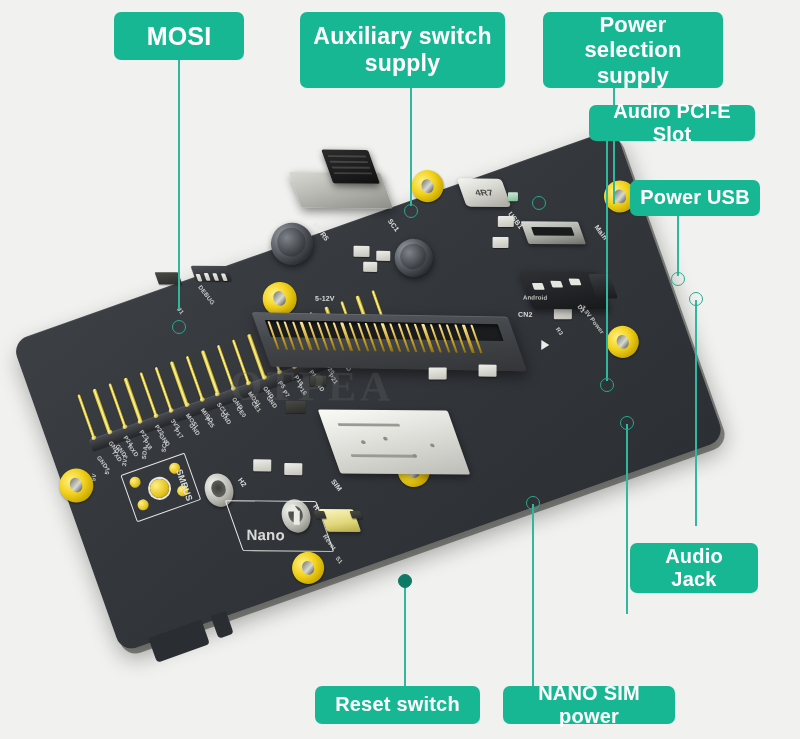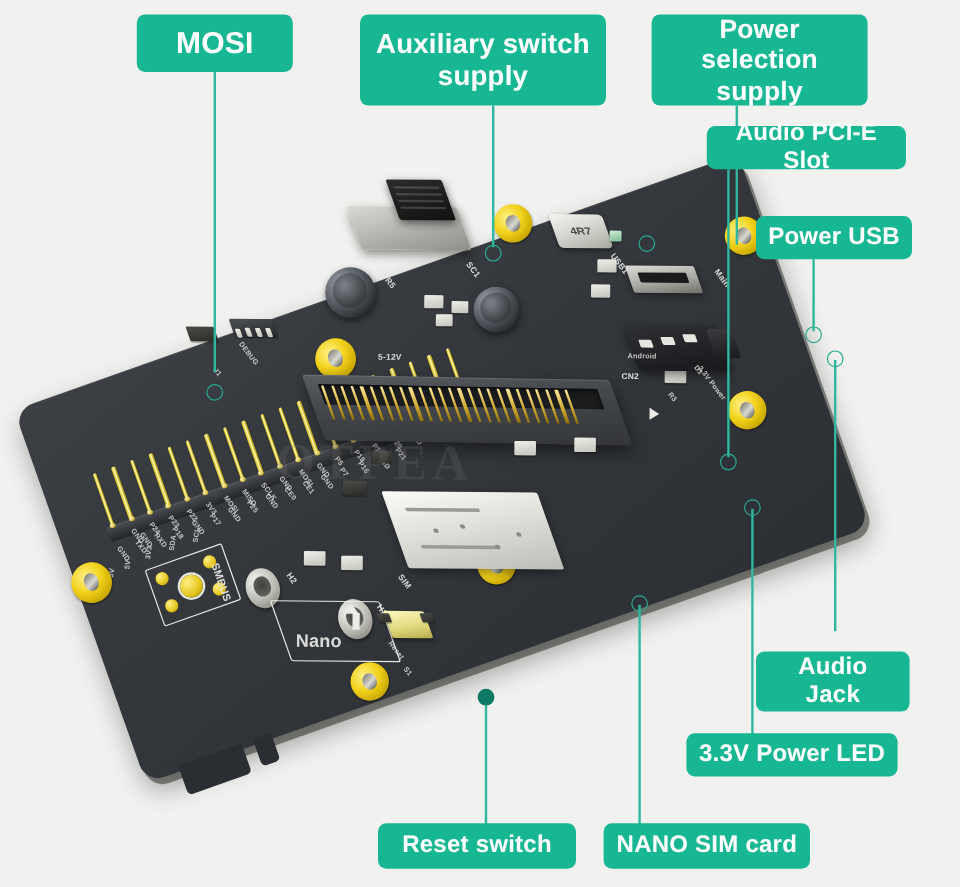--- a/index.html
+++ b/index.html
@@ -536,19 +536,18 @@
   <div class="label" style="left:300px;top:12px;width:205px;height:76px;font-size:23px;">Auxiliary switch supply</div>
 
   <div class="label" style="left:543px;top:12px;width:180px;height:76px;font-size:22px;">Power selection supply</div>
 
   <div class="label" style="left:589px;top:105px;width:166px;height:36px;font-size:20px;">Audio PCI-E Slot</div>
 
   <div class="label" style="left:630px;top:180px;width:130px;height:36px;font-size:20px;">Power USB</div>
 
   <div class="label" style="left:630px;top:523px;width:128px;height:50px;font-size:20px;margin-top:20px;">Audio Jack</div>
 
-  <div class="label" style="left:572px;top:611px;width:176px;height:36px;font-size:20px;">3.3V Power LED</div>
-
-  <div class="label" style="left:503px;top:686px;width:172px;height:38px;font-size:20px;">NANO SIM card</div>
+
+  <div class="label" style="left:503px;top:686px;width:172px;height:38px;font-size:20px;">NANO SIM power</div>
 
   <div class="label" style="left:315px;top:686px;width:165px;height:38px;font-size:20px;">Reset switch</div>
 
 </div>
 
 </body></html>

